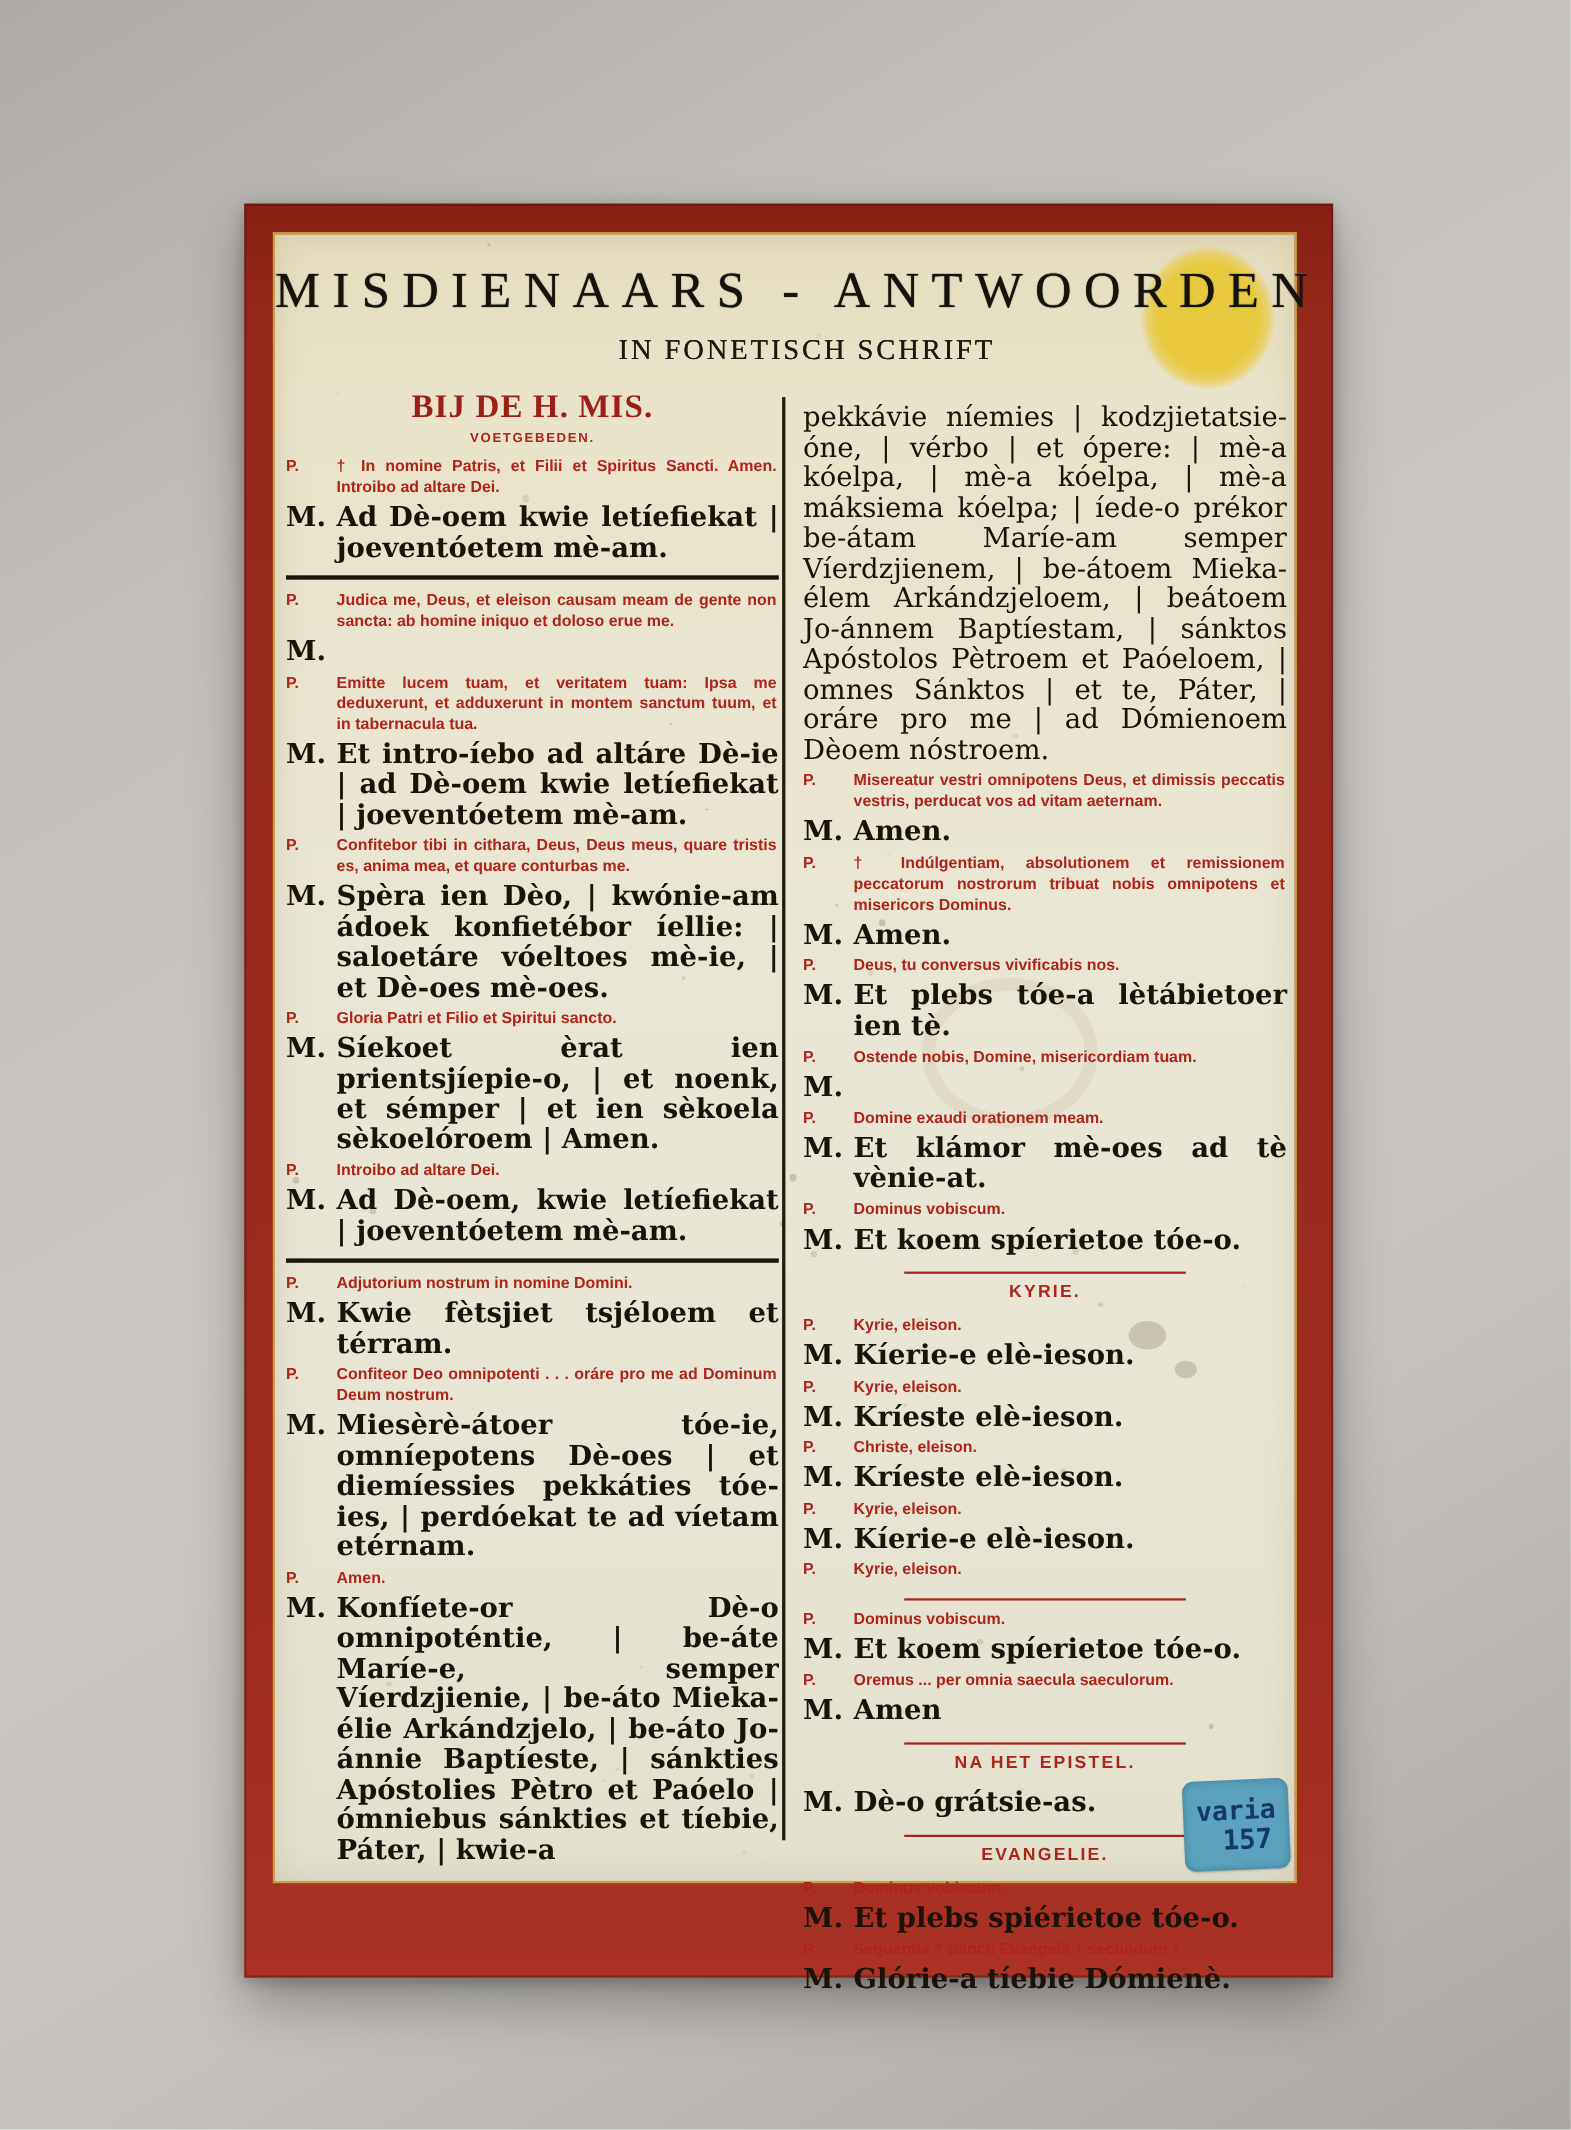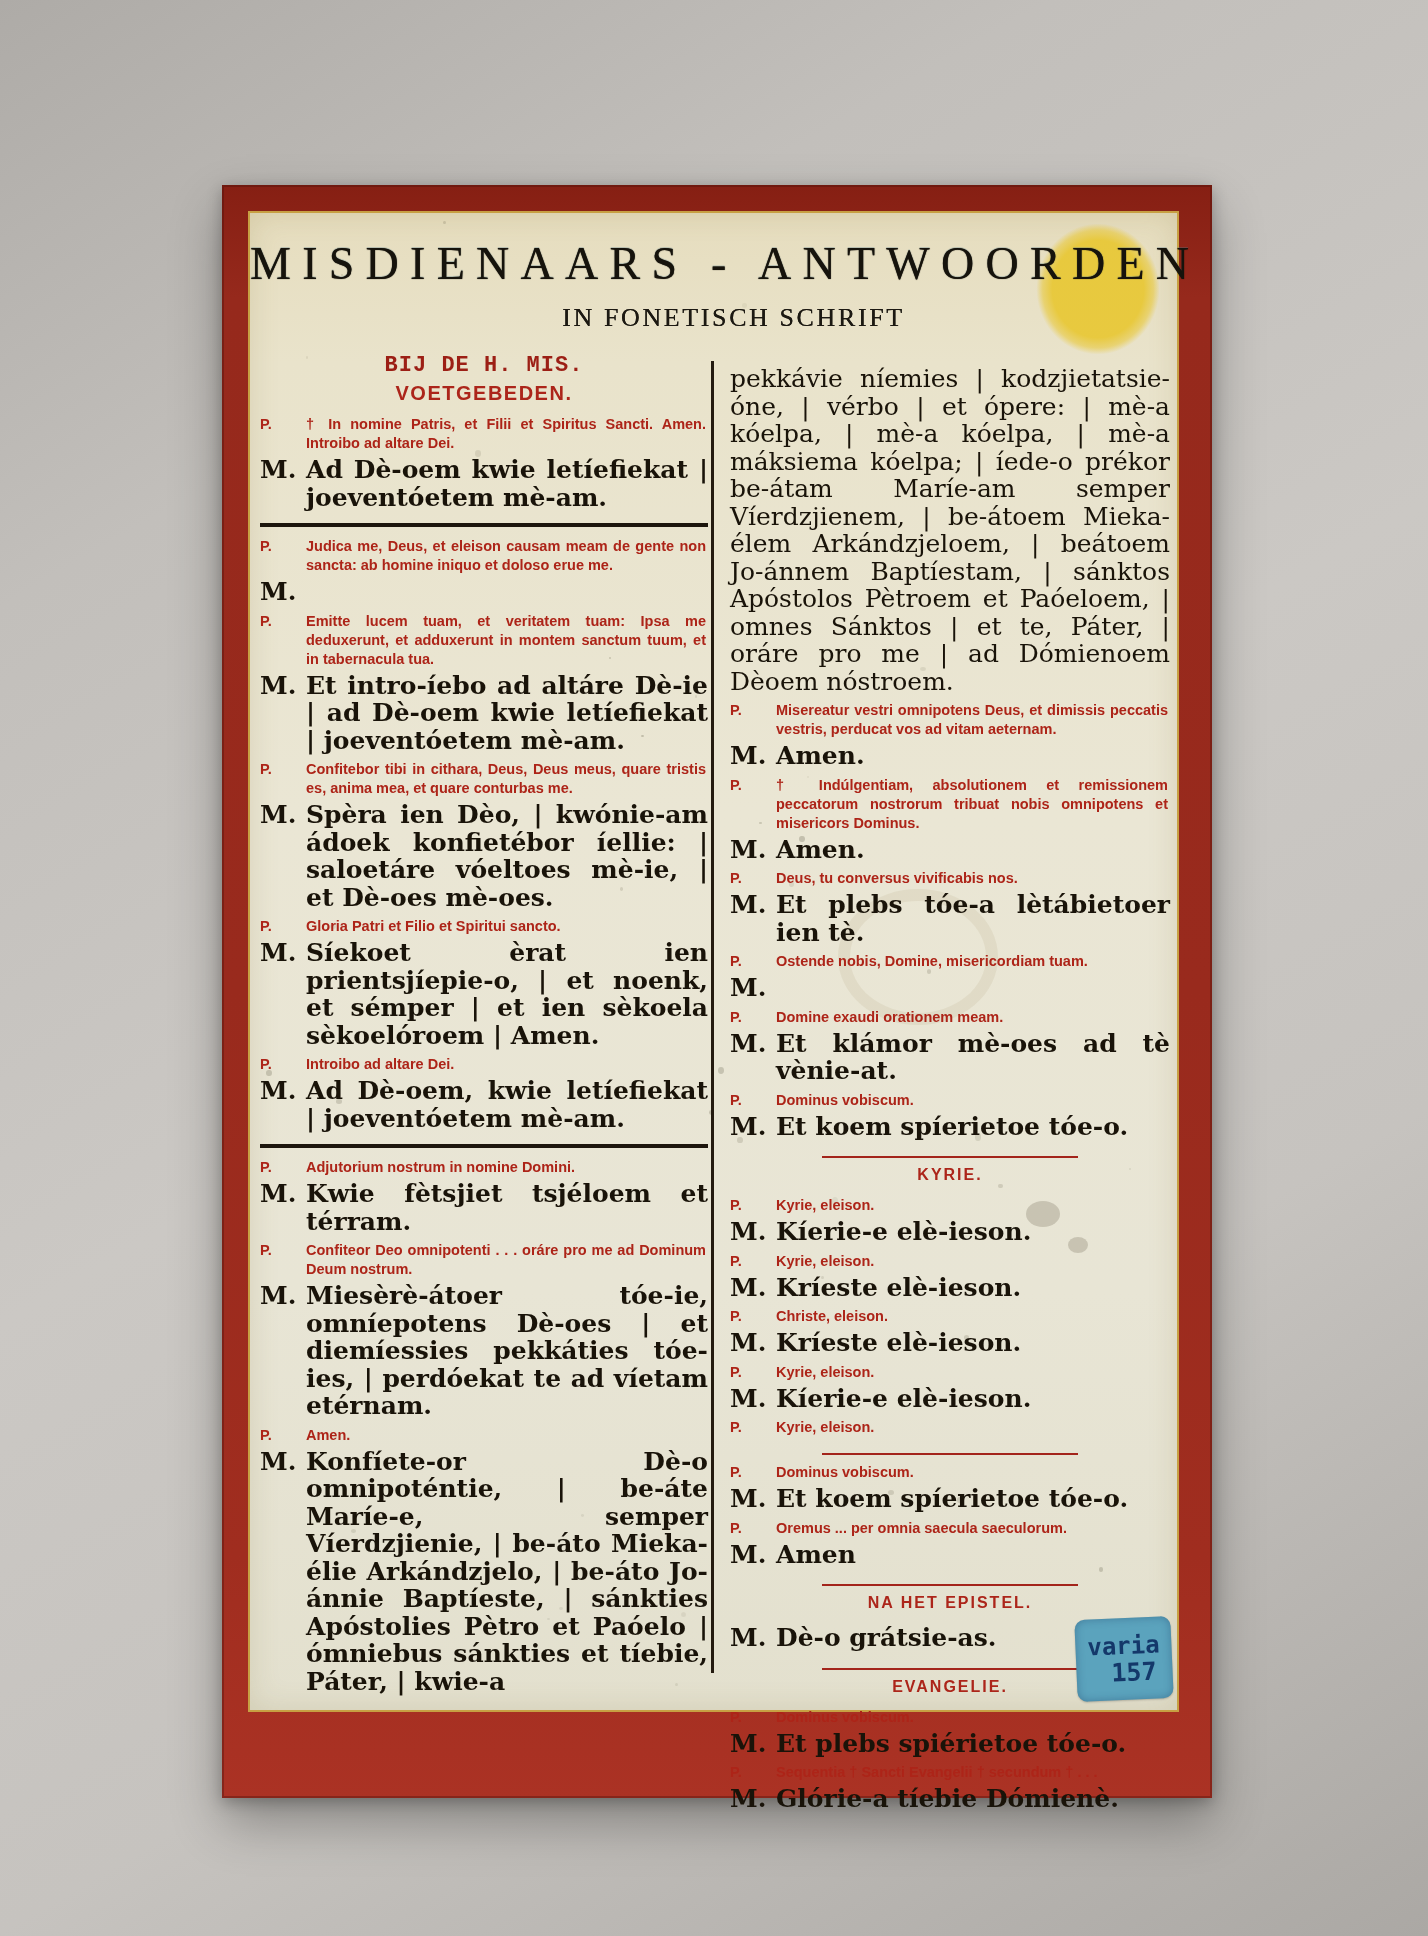--- a/index.html
+++ b/index.html
@@ -39,25 +39,25 @@
     position:absolute;top:90px;left:0;right:0;z-index:2;text-align:center;
     font-family:"Liberation Serif",serif;font-size:26px;letter-spacing:0.10em;color:#1c1912;
     text-shadow:0 0 .5px #1c1912;
     padding-left:40px;
   }
   .divider{position:absolute;left:461px;top:148px;width:3px;height:1312px;background:#241b10;z-index:2;}
   .col{position:absolute;z-index:2;}
   .col-left{left:10px;top:140px;width:448px;}
   .col-right{left:480px;top:152px;width:440px;}
   .col-header{
-    font-family:Liberation Mono, monospace;font-weight:bold;font-size:22px;color:#9c1f15;
+    font-family:Liberation Serif, serif;font-weight:bold;font-size:30px;color:#9c1f15;
     text-align:center;letter-spacing:1px;margin:0 0 4px 0;
   }
   .col-subheader{
-    font-weight:bold;font-size:20px;color:#ac251a;text-align:center;letter-spacing:1.5px;margin:0 0 10px 0;
+    font-weight:bold;font-size:12px;color:#ac251a;text-align:center;letter-spacing:1.5px;margin:0 0 10px 0;
   }
   .p-line{display:flex;margin:5px 0 3px;color:#ad2418;font-weight:bold;font-size:14.5px;line-height:19px;}
   .p-line .speaker{flex:0 0 46px;}
   .p-line .txt{flex:1;text-align:justify;padding-right:2px;}
   .m-line{display:flex;margin:2px 0 6px;color:#191309;
     font-family:"DejaVu Serif",serif;font-weight:bold;font-size:25px;line-height:27.5px;}
   .m-line .speaker{flex:0 0 46px;}
   .m-line .txt{flex:1;text-align:justify;}
   .cont{color:#191309;font-family:"DejaVu Serif",serif;font-weight:normal;
     font-size:25px;line-height:27.5px;text-align:justify;margin:0 0 6px 0;}

